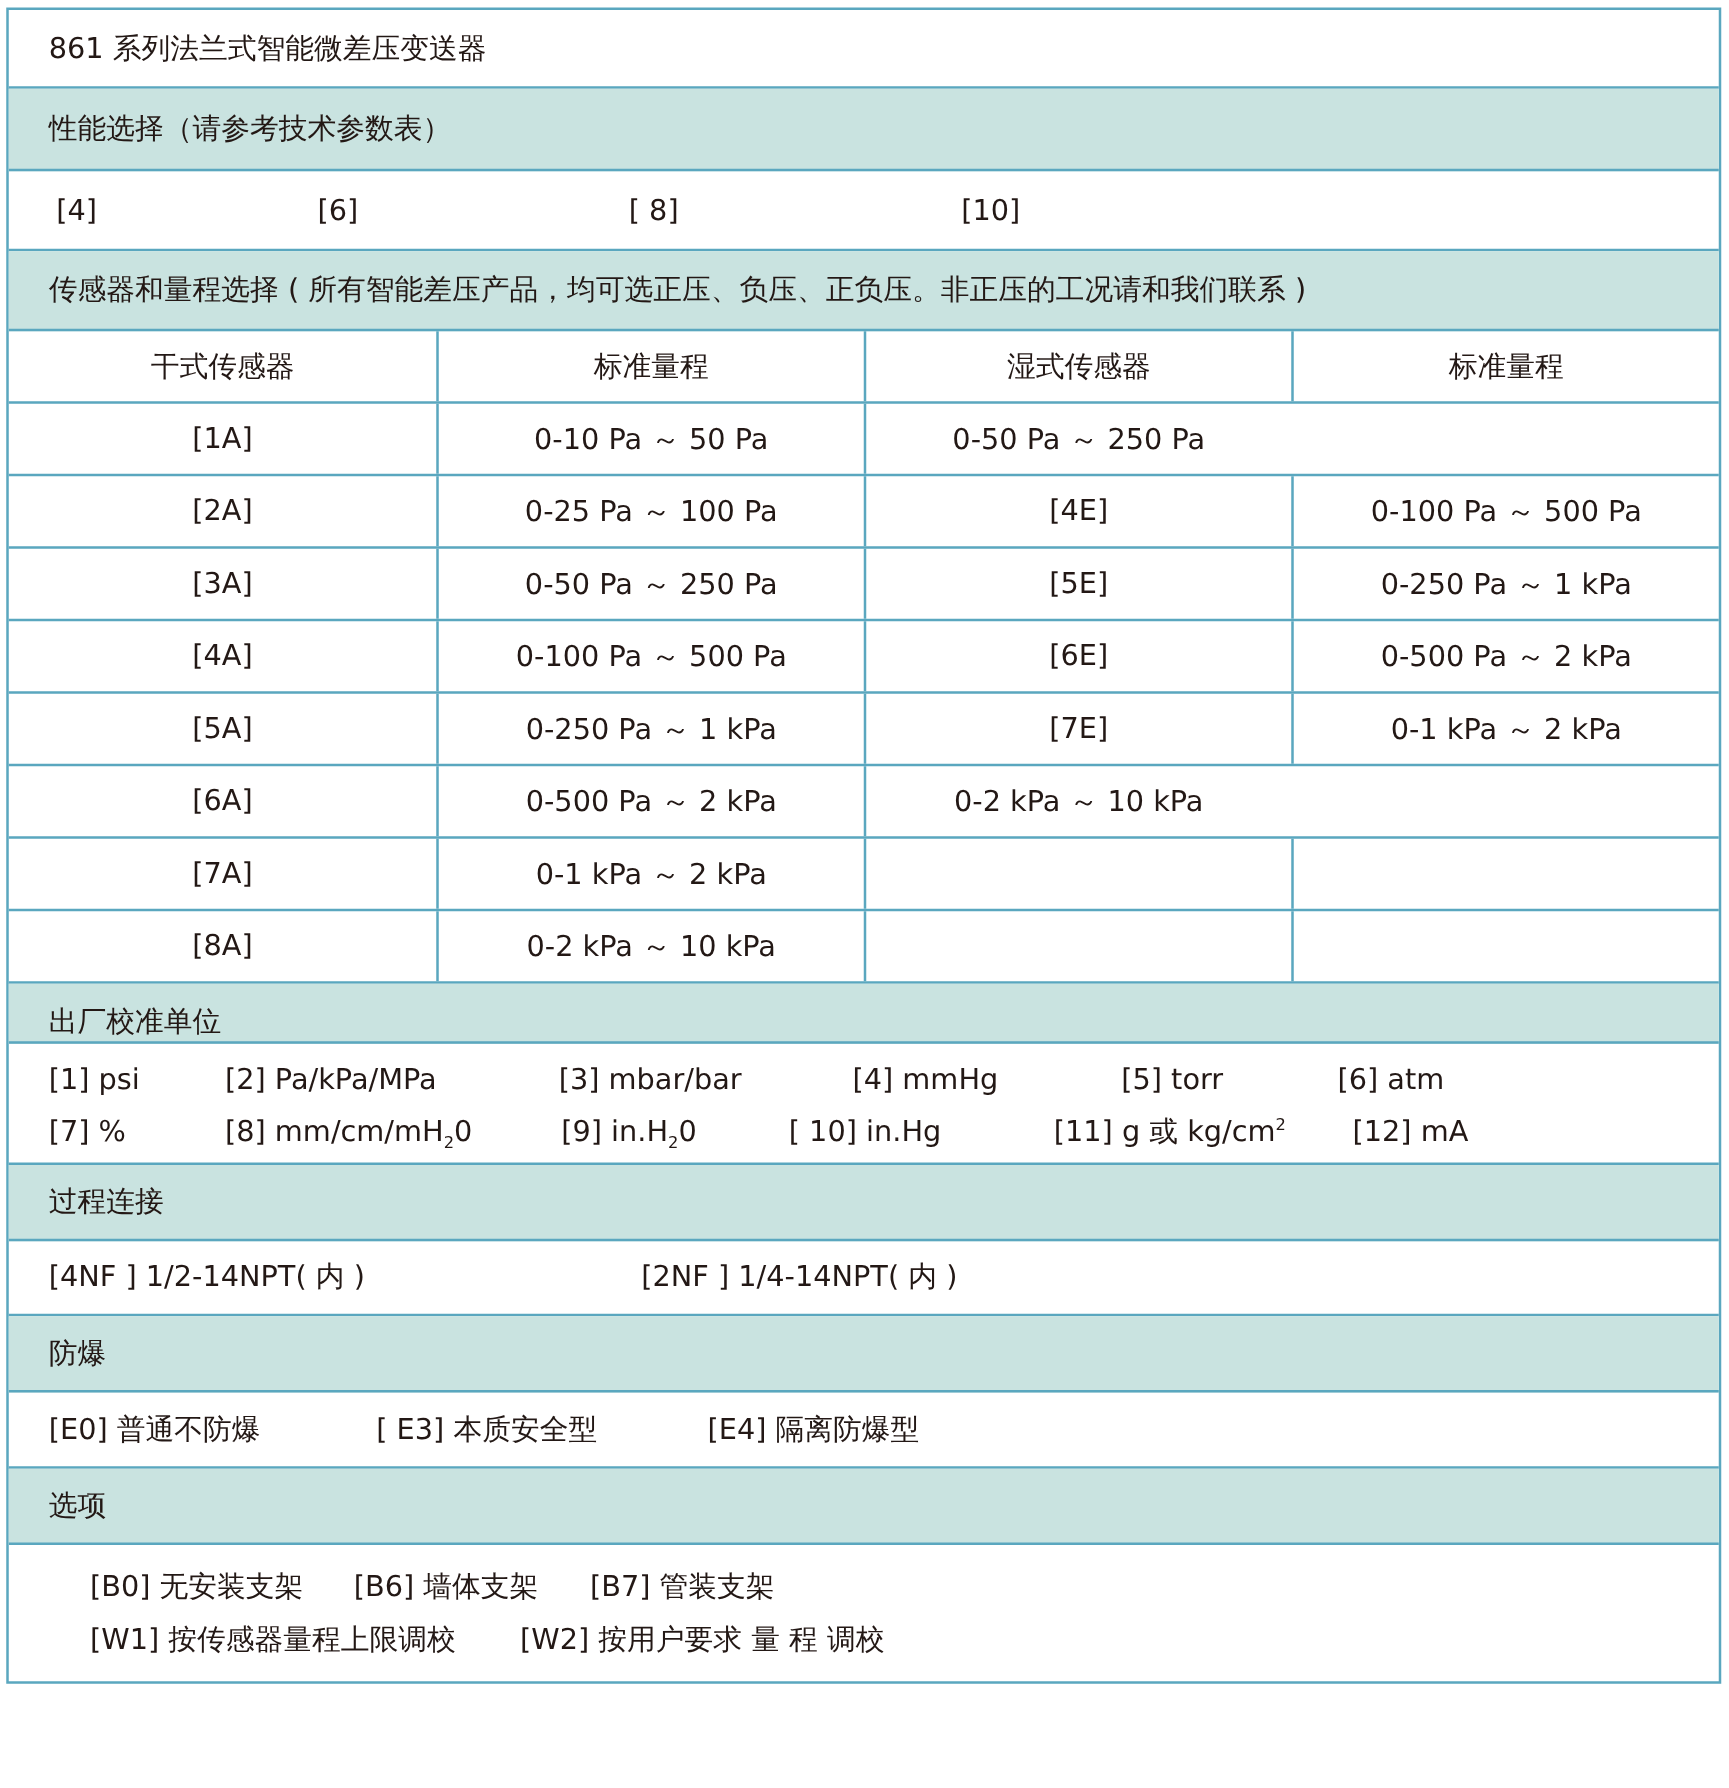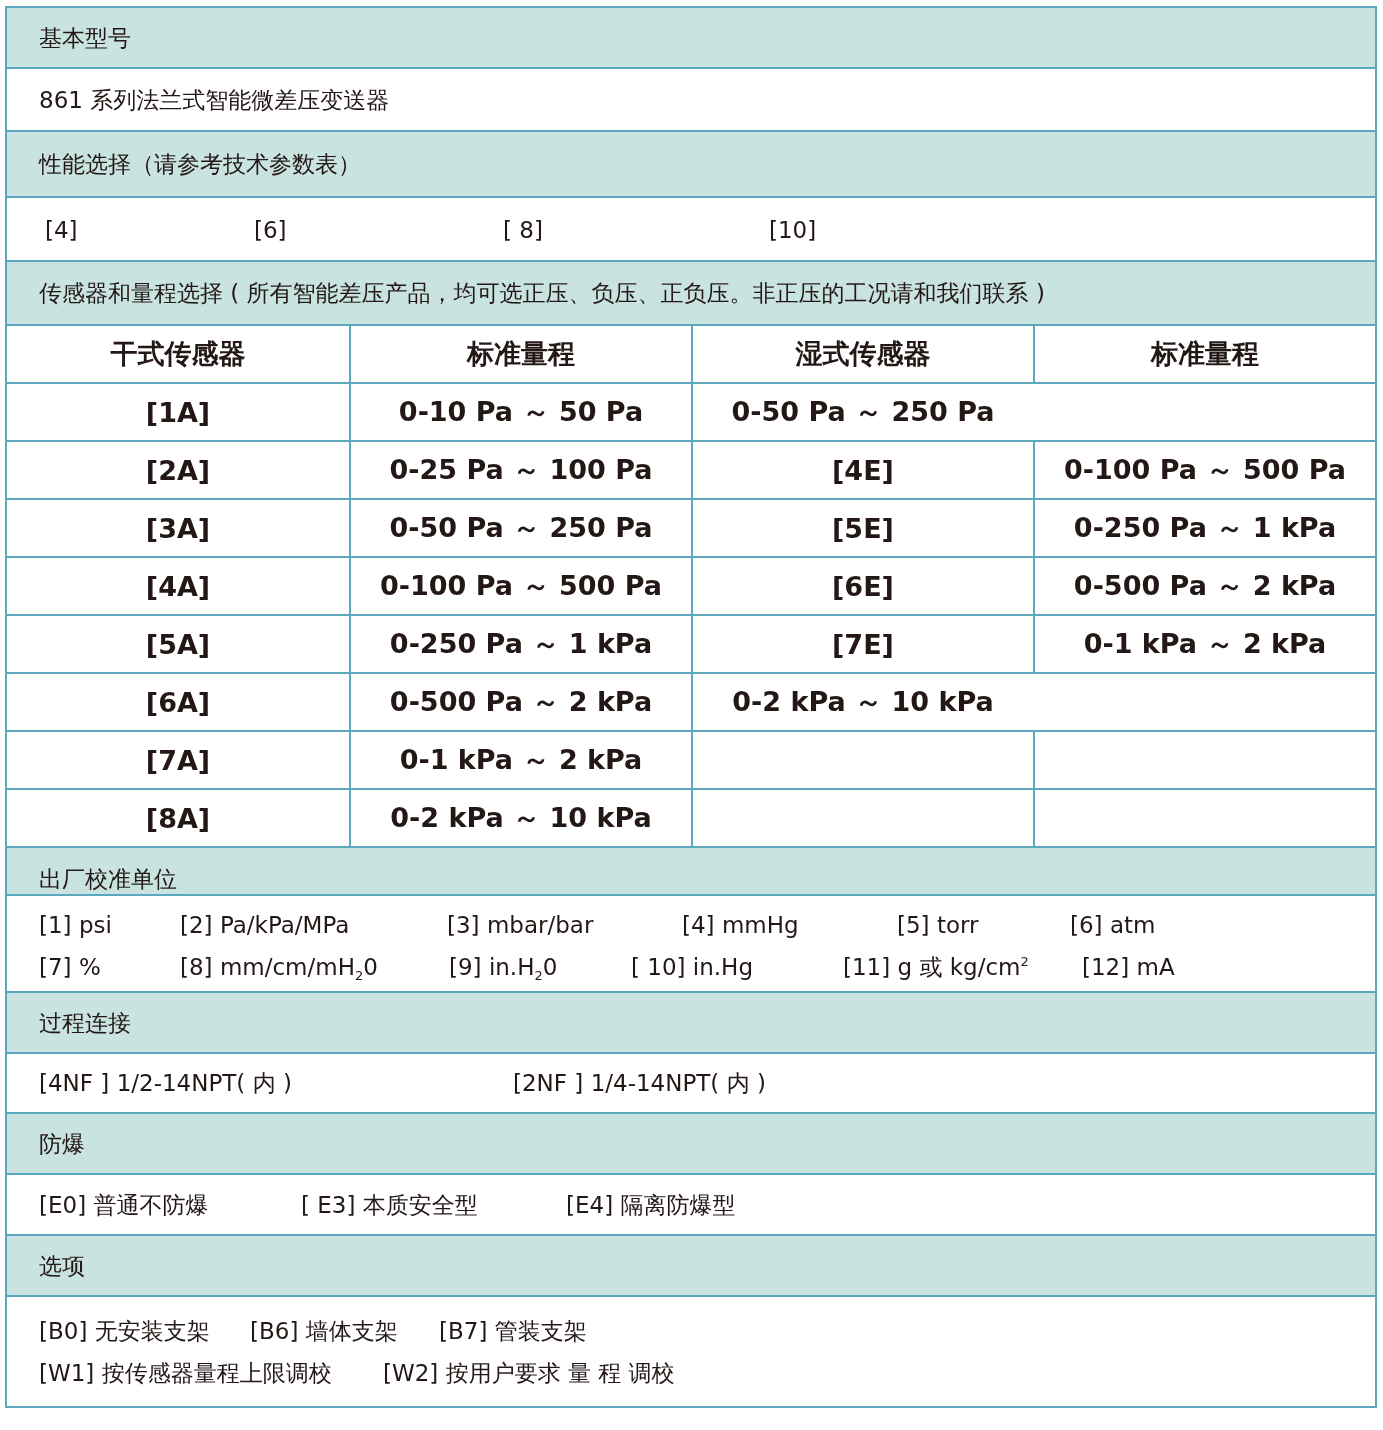--- a/index.html
+++ b/index.html
@@ -1,36 +1,33 @@
 <!DOCTYPE html>
 <html><head>
 <meta charset="utf-8">
 <style>
   html, body { margin:0; padding:0; background:#ffffff; }
   body { width:1383px; height:1430px; position:relative; font-family:"DejaVu Sans", "Liberation Sans", sans-serif; color:#231815; }
   .tbl { position:absolute; left:5px; top:6px; width:1372px; border:2px solid #5aa7bf; box-sizing:border-box; }
   .row { position:relative; box-sizing:border-box; border-bottom:2px solid #5aa7bf; }
-  .row:last-child { border-bottom:none; }
+  .row:last-child { border-bottom:none;margin-left:33px; }
   .hdr { background:#c9e3e0; }
   .txt { position:absolute; font-size:23px; white-space:nowrap; line-height:1; }
   .grid { display:flex; }
-  .cell { box-sizing:border-box; border-right:2px solid #5aa7bf; display:flex; align-items:center; justify-content:center; font-size:27px; white-space:nowrap;font-weight:bold; }
+  .cell { box-sizing:border-box; border-right:2px solid #5aa7bf; display:flex; align-items:center; justify-content:center; font-size:23px; white-space:nowrap; }
   .cell:last-child { border-right:none; }
   .c1 { width:344px; } .c2 { width:342px; } .c3 { width:342px; } .c4 { width:340px; }
   sub { font-size:13px; vertical-align:-5px; line-height:0; }
   sup { font-size:13px; vertical-align:9px; line-height:0; }
 </style>
 </head>
 <body>
 
 <div class="tbl">
 
-  <div class="row hdr" style="height:61px">
-    <span class="txt" style="left:32px;top:19px">基本型号</span>
-  </div>
   <div class="row" style="height:63px">
     <span class="txt" style="left:32px;top:20px">861 系列法兰式智能微差压变送器</span>
   </div>
 
   <div class="row hdr" style="height:66px">
     <span class="txt" style="left:32px;top:21px">性能选择（请参考技术参数表）</span>
   </div>
   <div class="row" style="height:64px">
     <span class="txt" style="left:38px;top:21px">[4]</span>
     <span class="txt" style="left:247px;top:21px">[6]</span>

